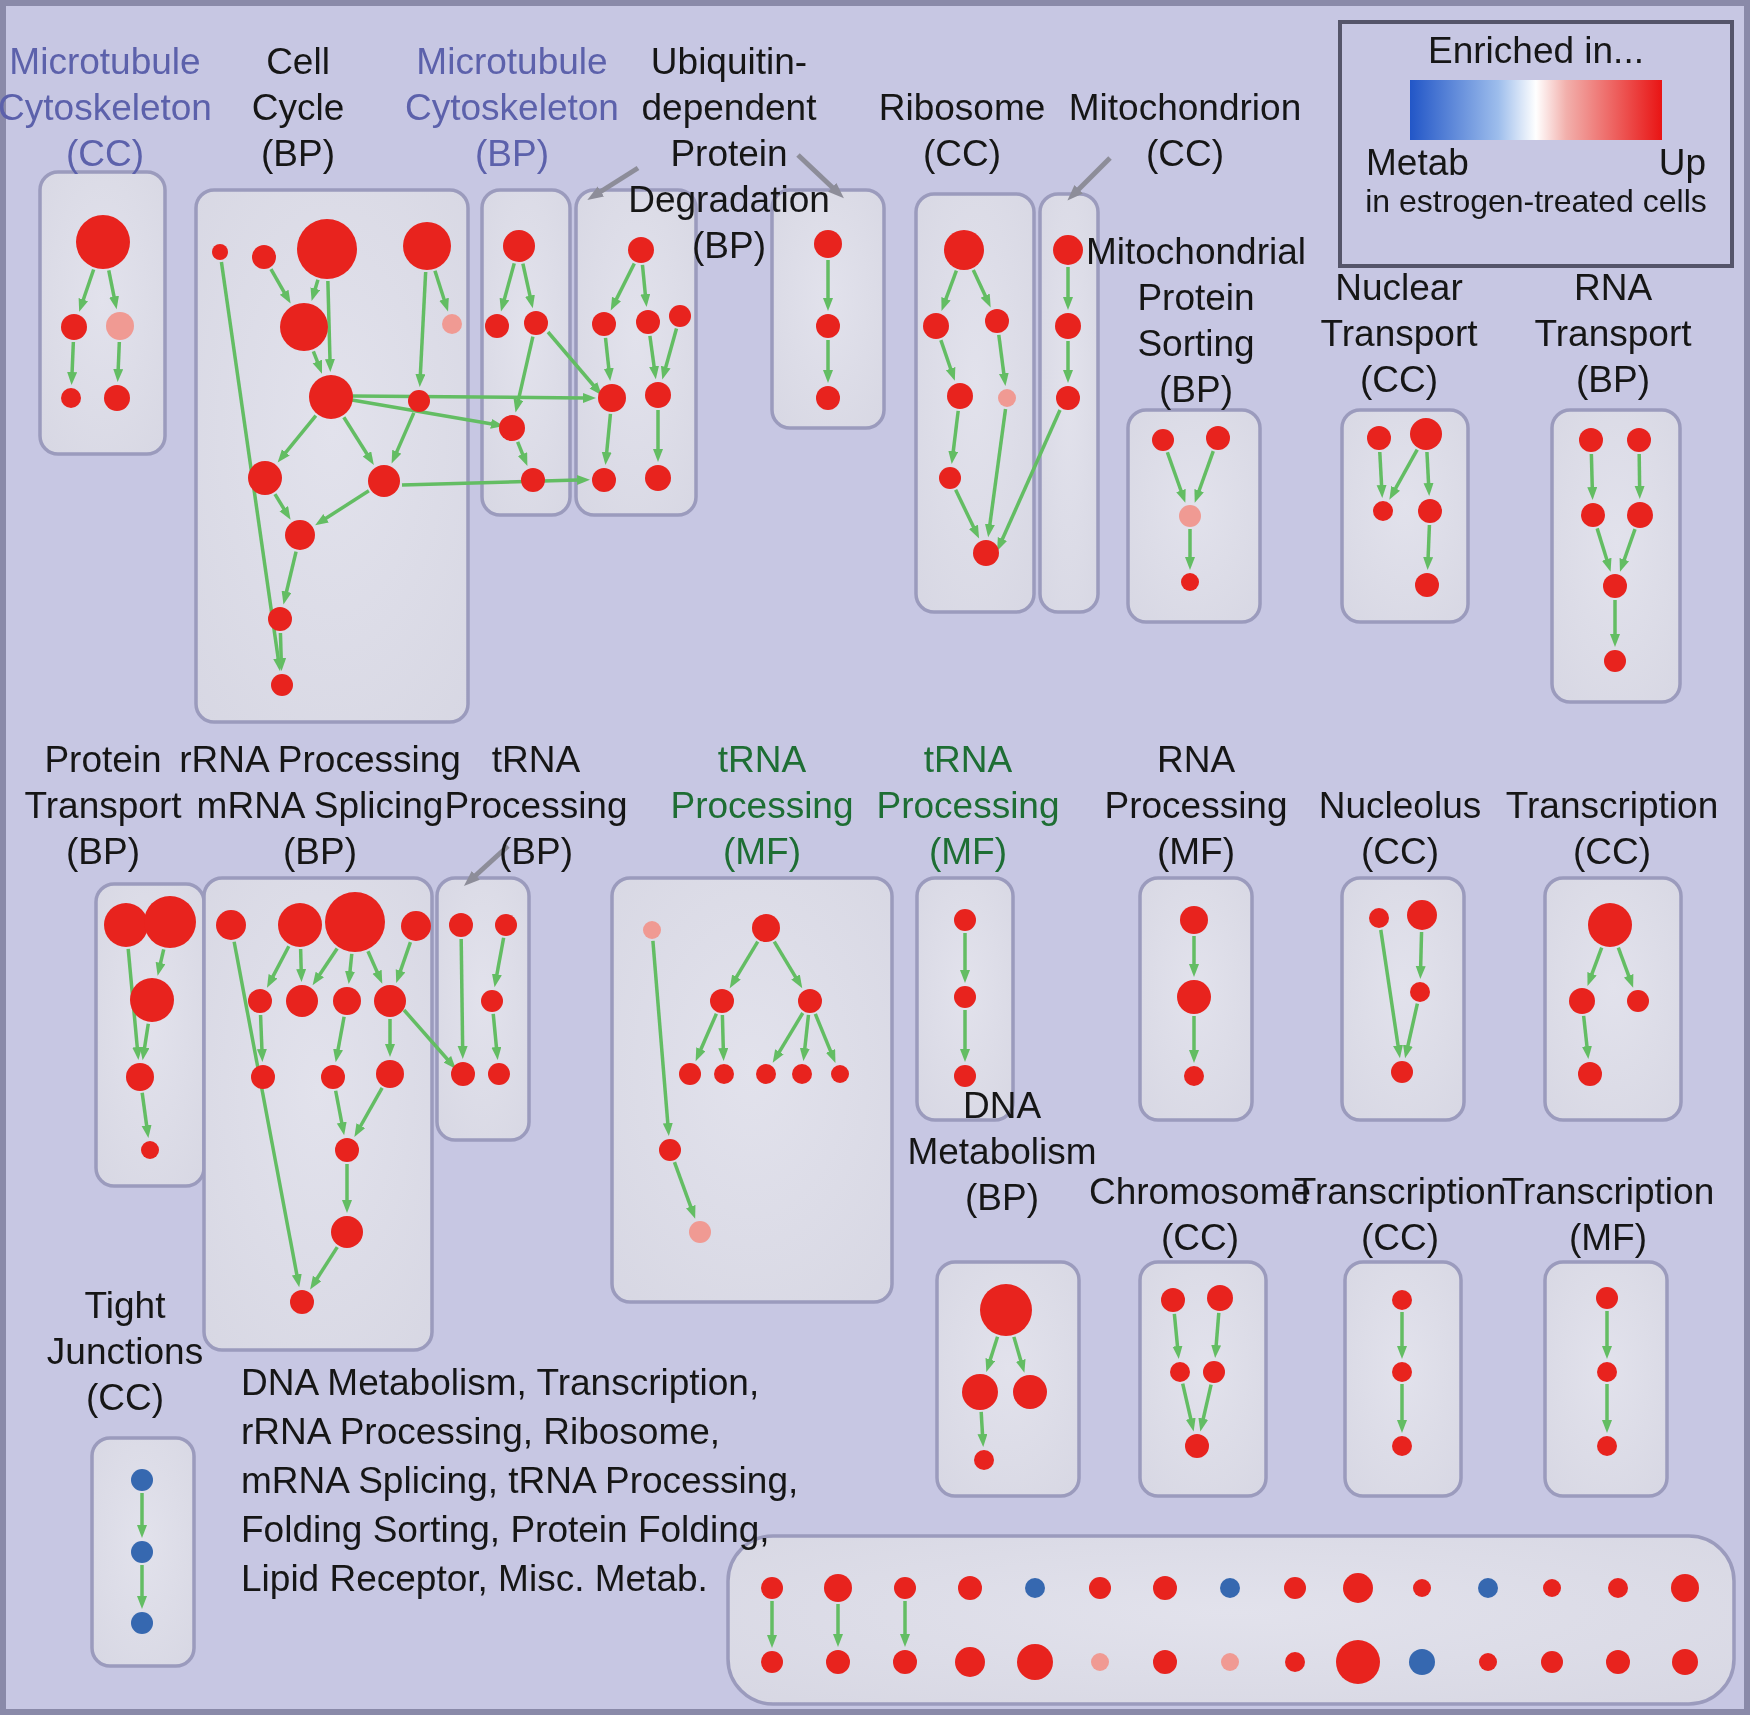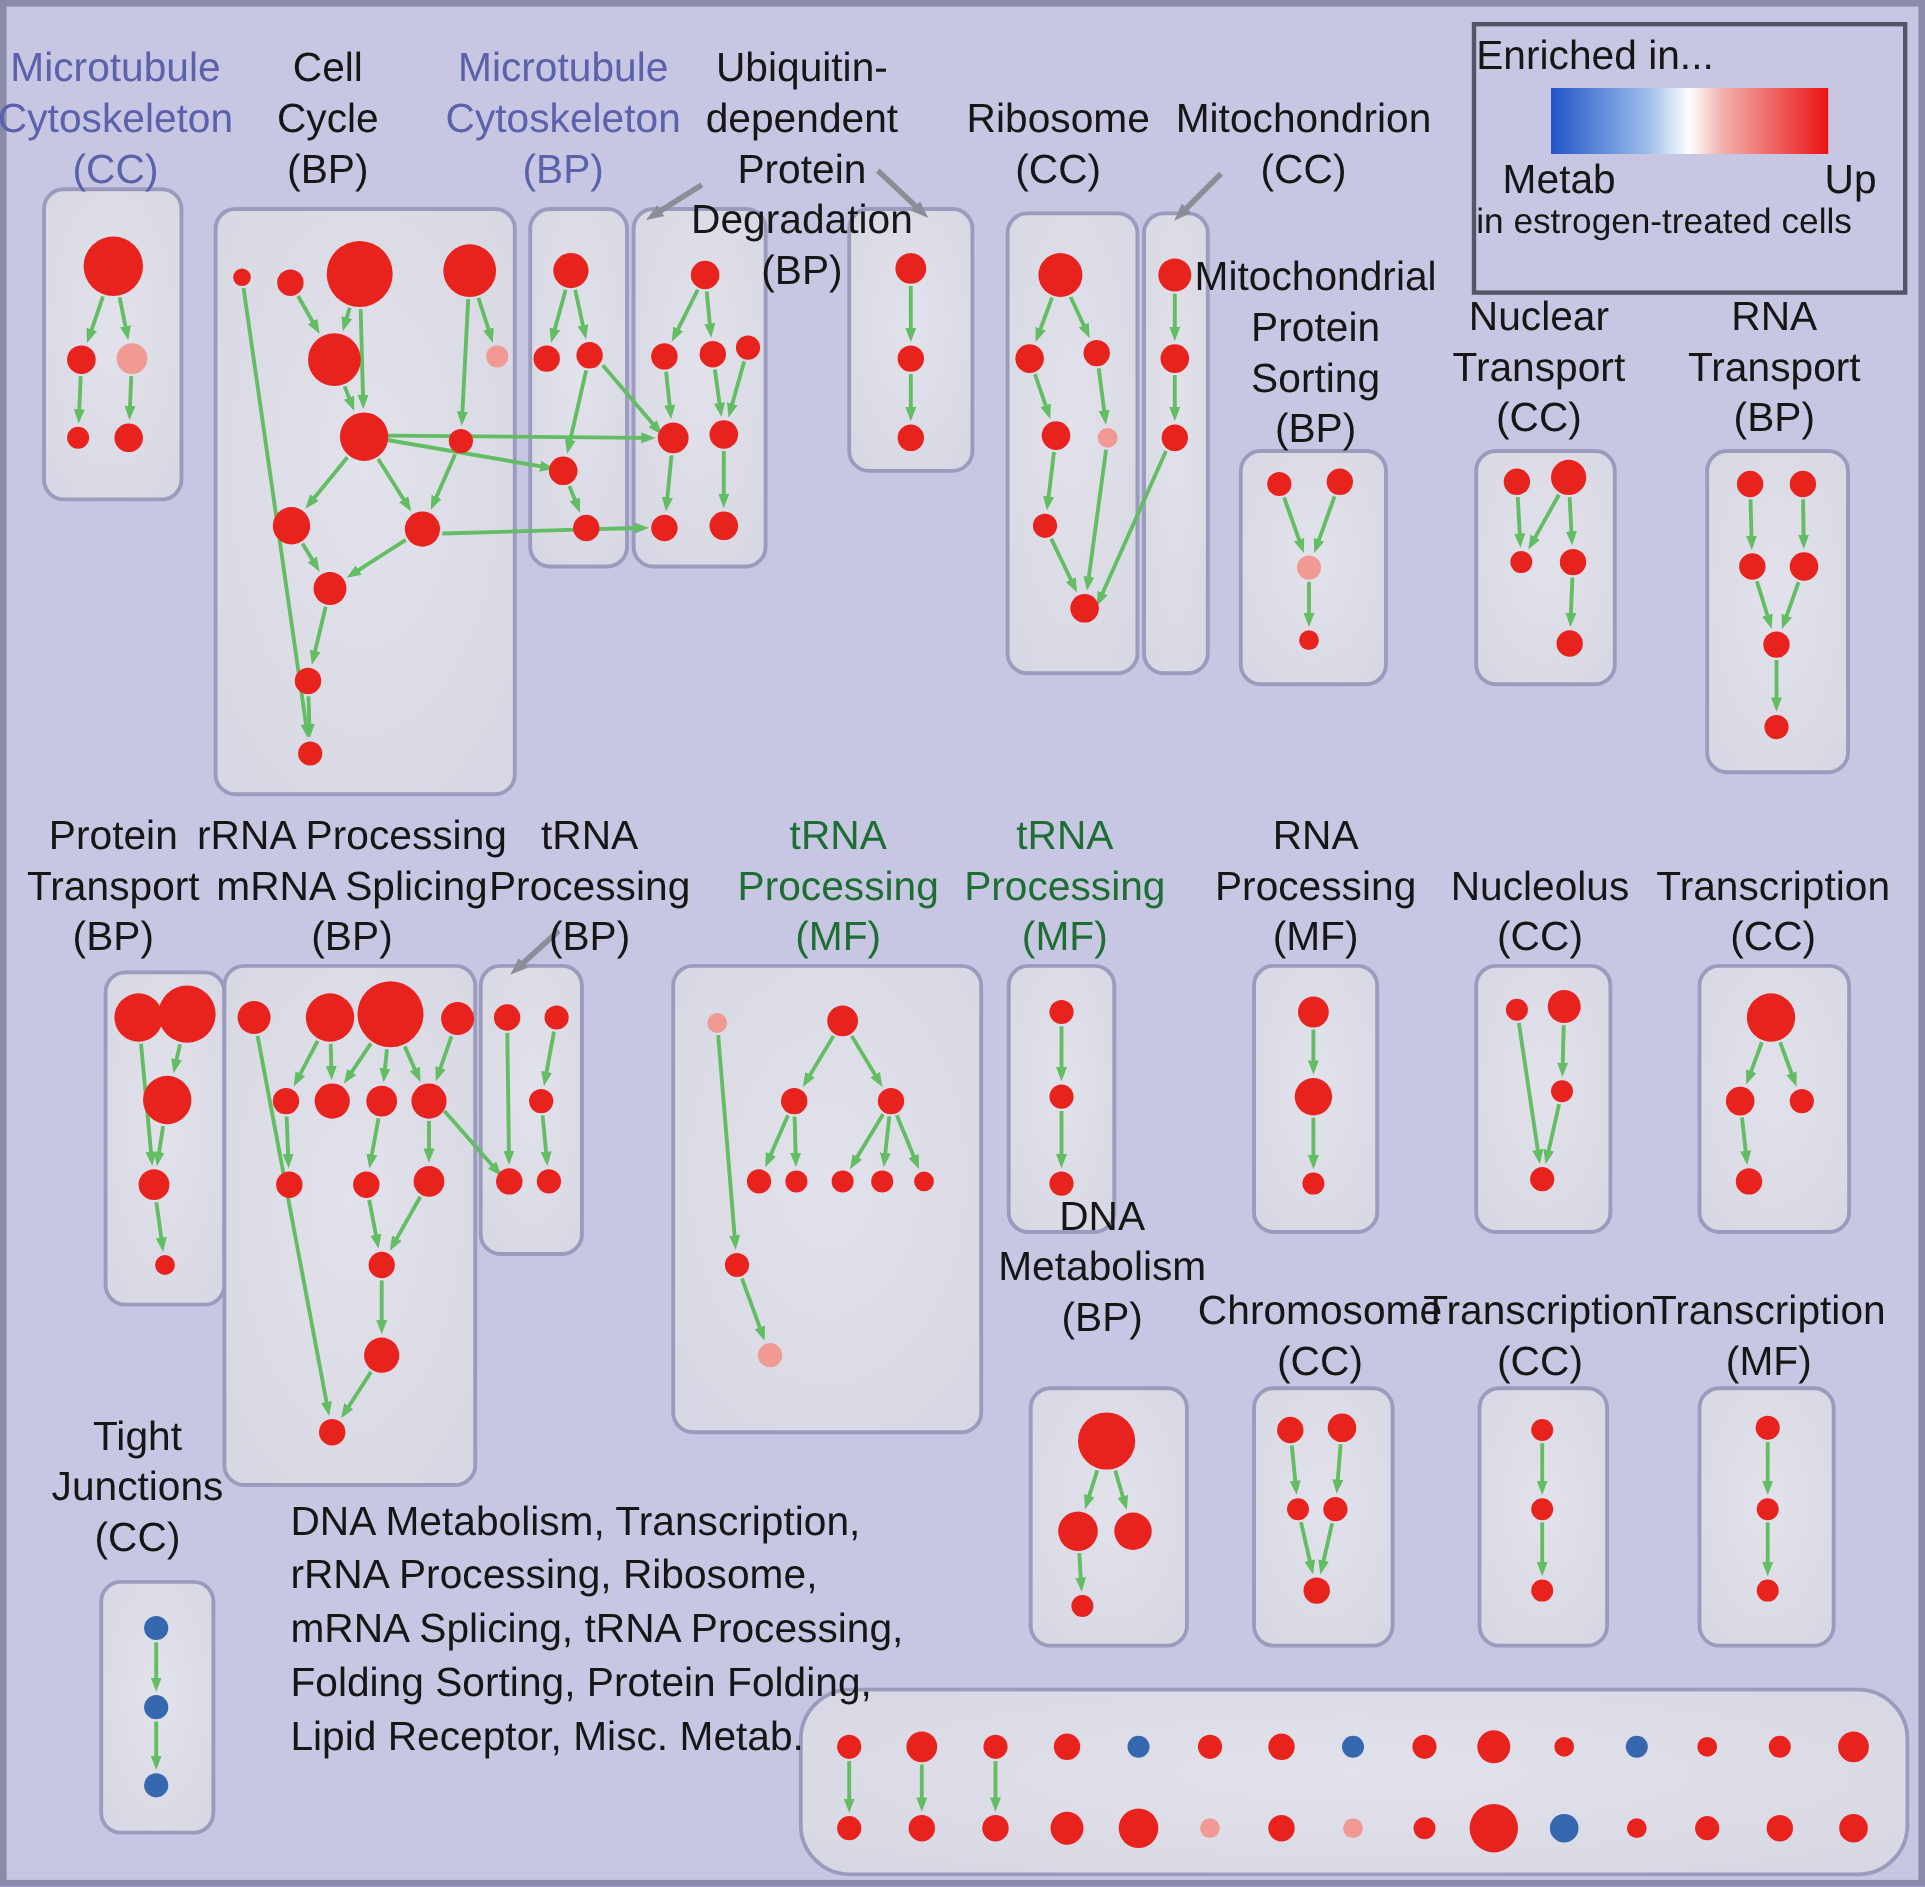--- a/index.html
+++ b/index.html
@@ -1,19 +1,19 @@
 <!DOCTYPE html>
 <html><head>
 <meta charset="utf-8">
 <style>
   html,body{margin:0;padding:0;background:#9a9ab0;}
   #figure{position:relative;width:1750px;height:1715px;background:#8b5cf6;
     font-family:"Liberation Sans",sans-serif;overflow:hidden;}
   #diagram{position:absolute;left:0;top:0;}
-  .legend{position:absolute;box-sizing:border-box;color:#161616;}
+  .legend{position:absolute;box-sizing:border-box;text-align:center;color:#161616;}
   .legend-title{font-size:37px;margin-top:6px;}
   .legend-bar{height:60px;margin:8px auto 0;}
   .legend-ends{display:flex;justify-content:space-between;width:340px;margin:2px auto 0;font-size:37px;}
   .legend-sub{font-size:32px;line-height:35px;}
   .misc{position:absolute;font-size:37px;line-height:49px;color:#161616;white-space:nowrap;}
 </style>
 </head>
 <body>
 
 <div id="figure">
@@ -357,20 +357,20 @@
   <div class="legend" id="legend" style="left: 1338px; top: 20px; width: 396px; height: 248px; border: 4px solid rgb(85, 85, 106);">
     <div class="legend-title">Enriched in...</div>
     <div class="legend-bar" id="legend-bar" style="width: 252px; background: linear-gradient(to right, rgb(34, 86, 199), rgb(157, 189, 236) 35%, rgb(255, 255, 255) 50%, rgb(242, 176, 172) 62%, rgb(233, 20, 20));"></div>
     <div class="legend-ends">
       <span>Metab</span>
       <span>Up</span>
     </div>
     <div class="legend-sub">in estrogen-treated cells</div>
   </div>
 
-  <div class="misc" id="misc" style="left: 264px; top: 1358px;">
+  <div class="misc" id="misc" style="left: 241px; top: 1358px;">
       <div>DNA Metabolism, Transcription,</div>
       <div>rRNA Processing, Ribosome,</div>
       <div>mRNA Splicing, tRNA Processing,</div>
       <div>Folding Sorting, Protein Folding,</div>
       <div>Lipid Receptor, Misc. Metab.</div>
     </div>
 </div>
 
 </body></html>

